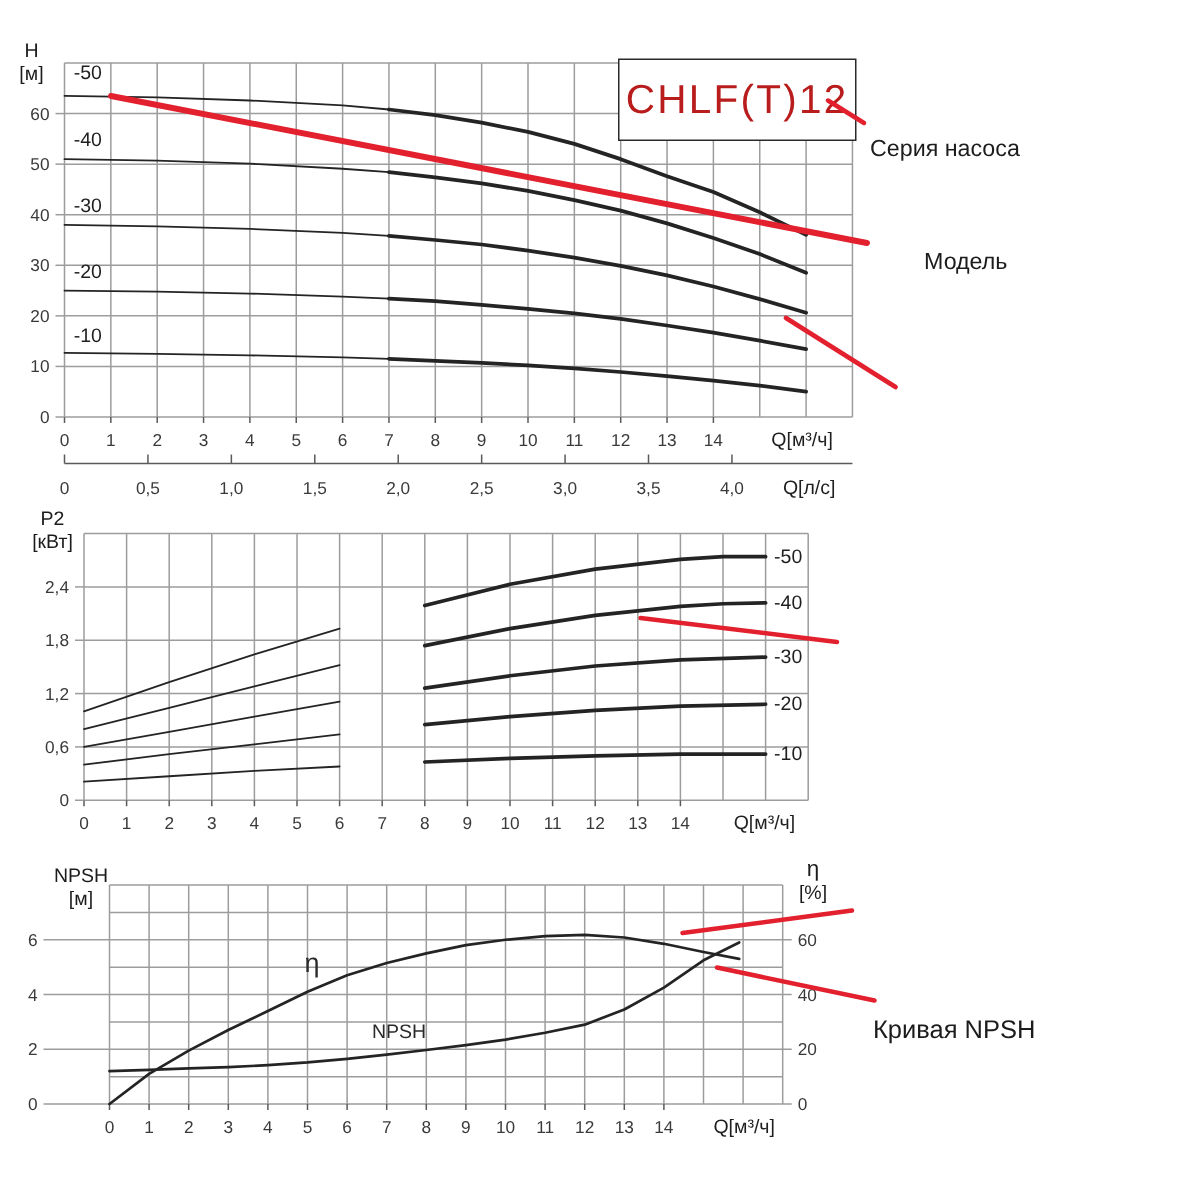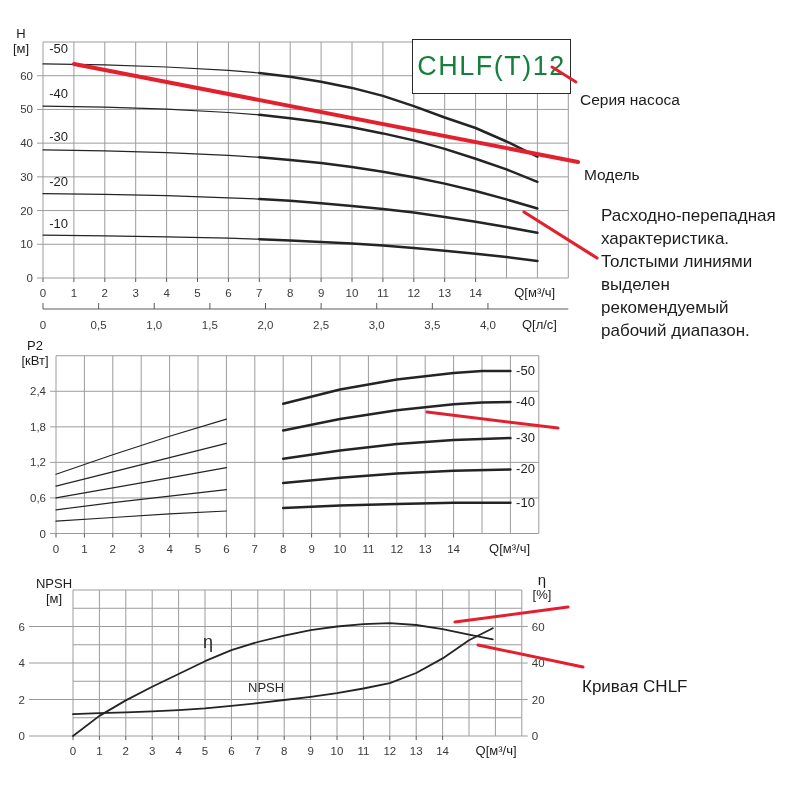--- a/index.html
+++ b/index.html
@@ -8,21 +8,21 @@
   .stage svg{position:absolute;left:0;top:0;}
   #ptr-svg{pointer-events:none;}
   svg text{font-family:"Liberation Sans",sans-serif;fill:#2a2a2a;}
   svg text.tick{font-size:11.5px;fill:#3a3a3a;}
   svg text.alabel{font-size:13px;fill:#1f1f1f;}
   svg text.clabel{font-size:13px;fill:#1f1f1f;}
   .axis-head{position:absolute;text-align:center;font-size:13px;line-height:15px;color:#1c1c1c;}
   .axis-head .big{font-size:15px;}
   .series-box{position:absolute;left:412px;top:39px;width:157px;height:53px;
         border:1.5px solid #2a2a2a;background:#fff;display:flex;align-items:center;
-        justify-content:center;font-size:27px;letter-spacing:1.5px;color:#15803d;z-index:2;}
+        justify-content:center;font-size:27px;letter-spacing:1.5px;color:#b91c1c;z-index:2;}
   .ann{position:absolute;font-size:17px;line-height:23px;white-space:pre-line;z-index:3;margin-top:28px;}
   .ann-small{font-size:15.5px;line-height:19px;}
 </style>
 </head>
 <body>
 
 <div class="stage">
 
   <svg id="chart-svg" width="800" height="800" viewBox="0 0 800 800">
     <g id="layer-flow-head">
@@ -312,28 +312,22 @@
   <div class="axis-head" style="left:522px;top:572px;width:40px;">
     <div class="big">η</div>
     <div>[%]</div>
   </div>
 
   <div class="series-box">
     <span>CHLF(T)12</span>
   </div>
 
   <div class="ann ann-small" style="left:580px;top:62px;">Серия насоса</div>
-  <div class="ann ann-small" style="left:584px;top:137px;">Модель</div>
-  <div class="ann" style="left:601px;top:176px;width:200px;">Расходно-перепадная
-характеристика.
-Толстыми линиями
-выделен
-рекомендуемый
-рабочий диапазон.</div>
-  <div class="ann" style="left:582px;top:647px;">Кривая CHLF</div>
+  <div class="ann ann-small" style="left:616px;top:137px;">Модель</div>
+  <div class="ann" style="left:582px;top:647px;">Кривая NPSH</div>
 
   <svg id="ptr-svg" width="800" height="800" viewBox="0 0 800 800" style="z-index:4">
       <line x1="74" y1="64" x2="578" y2="162" stroke="#e2202e" stroke-width="4" stroke-linecap="round"></line>
       <line x1="552" y1="67" x2="576" y2="82" stroke="#e2202e" stroke-width="3" stroke-linecap="round"></line>
       <line x1="524" y1="212" x2="597" y2="258" stroke="#e2202e" stroke-width="3.2" stroke-linecap="round"></line>
       <line x1="427" y1="412" x2="558" y2="428" stroke="#e2202e" stroke-width="3" stroke-linecap="round"></line>
       <line x1="455" y1="622" x2="568" y2="607" stroke="#e2202e" stroke-width="3" stroke-linecap="round"></line>
       <line x1="478" y1="645" x2="583" y2="667" stroke="#e2202e" stroke-width="3" stroke-linecap="round"></line>
     </svg>
 </div>

